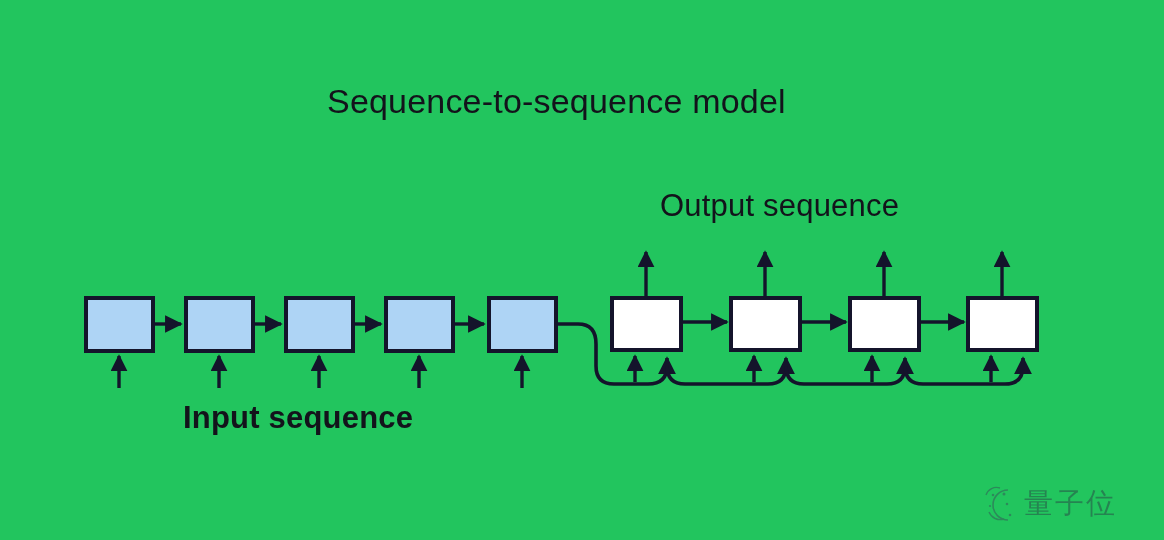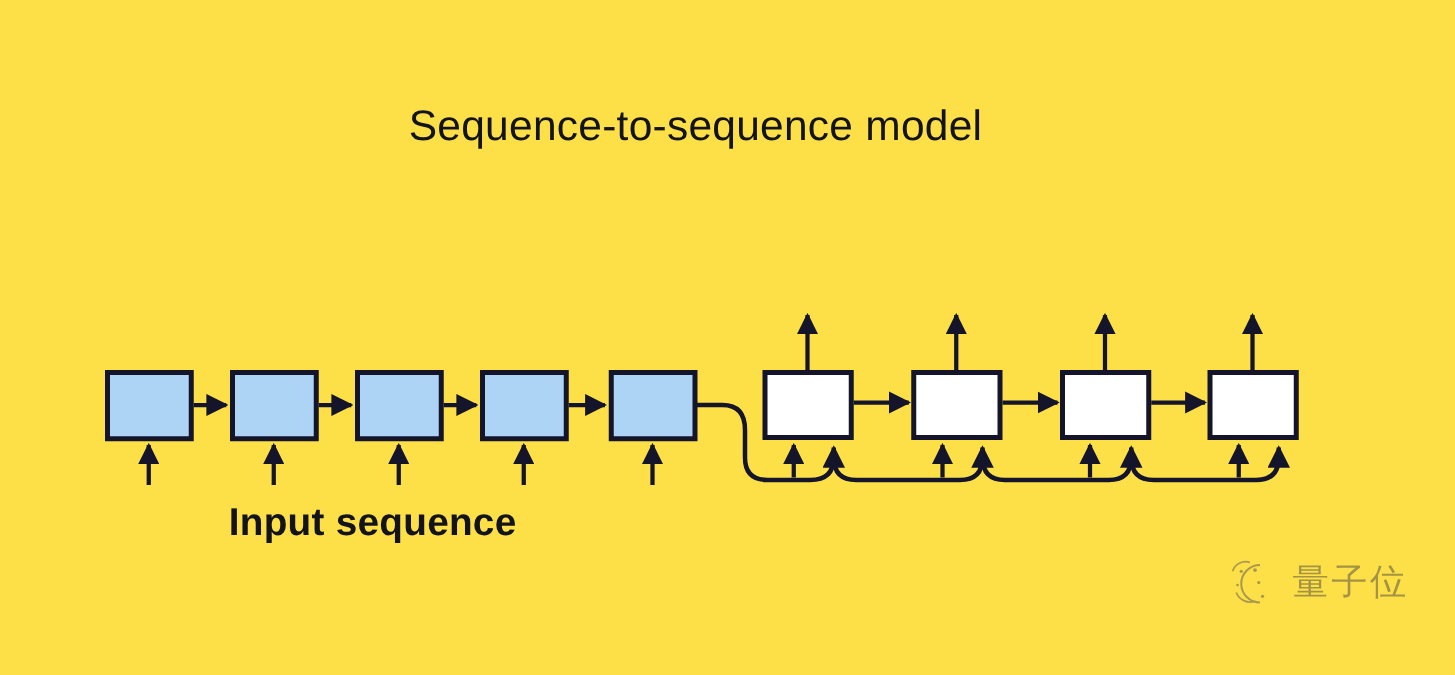--- a/index.html
+++ b/index.html
@@ -10,21 +10,21 @@
     width: 1164px;
     height: 540px;
     background: #ffffff;
     font-family: "Liberation Sans", sans-serif;
     overflow: hidden;
   }
   #canvas {
     position: relative;
     width: 1164px;
     height: 540px;
-    background: #fde047;
+    background: #22c55e;
   }
   #diagram-svg {
     position: absolute;
     left: 0;
     top: 0;
     width: 1164px;
     height: 540px;
   }
   .label {
     position: absolute;
@@ -45,26 +45,26 @@
   }
   #input-seq-label {
     left: 183px;
     top: 400px;
     font-size: 31px;
     font-weight: bold;
   }
   #watermark {
     position: absolute;
     left: 978px;
-    top: 438px;
+    top: 476px;
     width: 170px;
     height: 55px;
     display: flex;
     align-items: center;
-    gap: 10px;
+    gap: 0;
     opacity: 0.42;
   }
   #watermark-logo {
     width: 46px;
     height: 44px;
     flex: 0 0 auto;
   }
   #watermark-text {
     font-size: 29px;
     color: #2b2b40;
@@ -142,20 +142,21 @@
     <g stroke="#14142b" stroke-width="3.6" fill="none">
       <path d="M 667 366 Q 667 384 685 384 L 768 384 Q 786 384 786 366 L 786 358" marker-end="url(#ahv)"></path>
       <path d="M 786 366 Q 786 384 804 384 L 887 384 Q 905 384 905 366 L 905 358" marker-end="url(#ahv)"></path>
       <path d="M 905 366 Q 905 384 923 384 L 1005 384 Q 1023 384 1023 366 L 1023 358" marker-end="url(#ahv)"></path>
     </g>
 
   </svg>
 
   <div class="label" id="title-label">Sequence-to-sequence model</div>
 
+  <div class="label" id="output-seq-label">Output sequence</div>
 
   <div class="label" id="input-seq-label">Input sequence</div>
 
   <div id="watermark">
     <svg id="watermark-logo" viewBox="0 0 46 44" xmlns="http://www.w3.org/2000/svg">
       <path d="M 30 8 A 15 15 0 1 0 30 38" fill="none" stroke="#3a3a55" stroke-width="1.6"></path>
       <path d="M 8 13 A 11 11 0 0 1 22 6" fill="none" stroke="#3a3a55" stroke-width="1.4"></path>
       <path d="M 11 30 A 12 12 0 0 0 26 37" fill="none" stroke="#3a3a55" stroke-width="1.4"></path>
       <circle cx="15" cy="13" r="1.3" fill="#3a3a55"></circle>
       <circle cx="26" cy="12" r="1.5" fill="#3a3a55"></circle>

